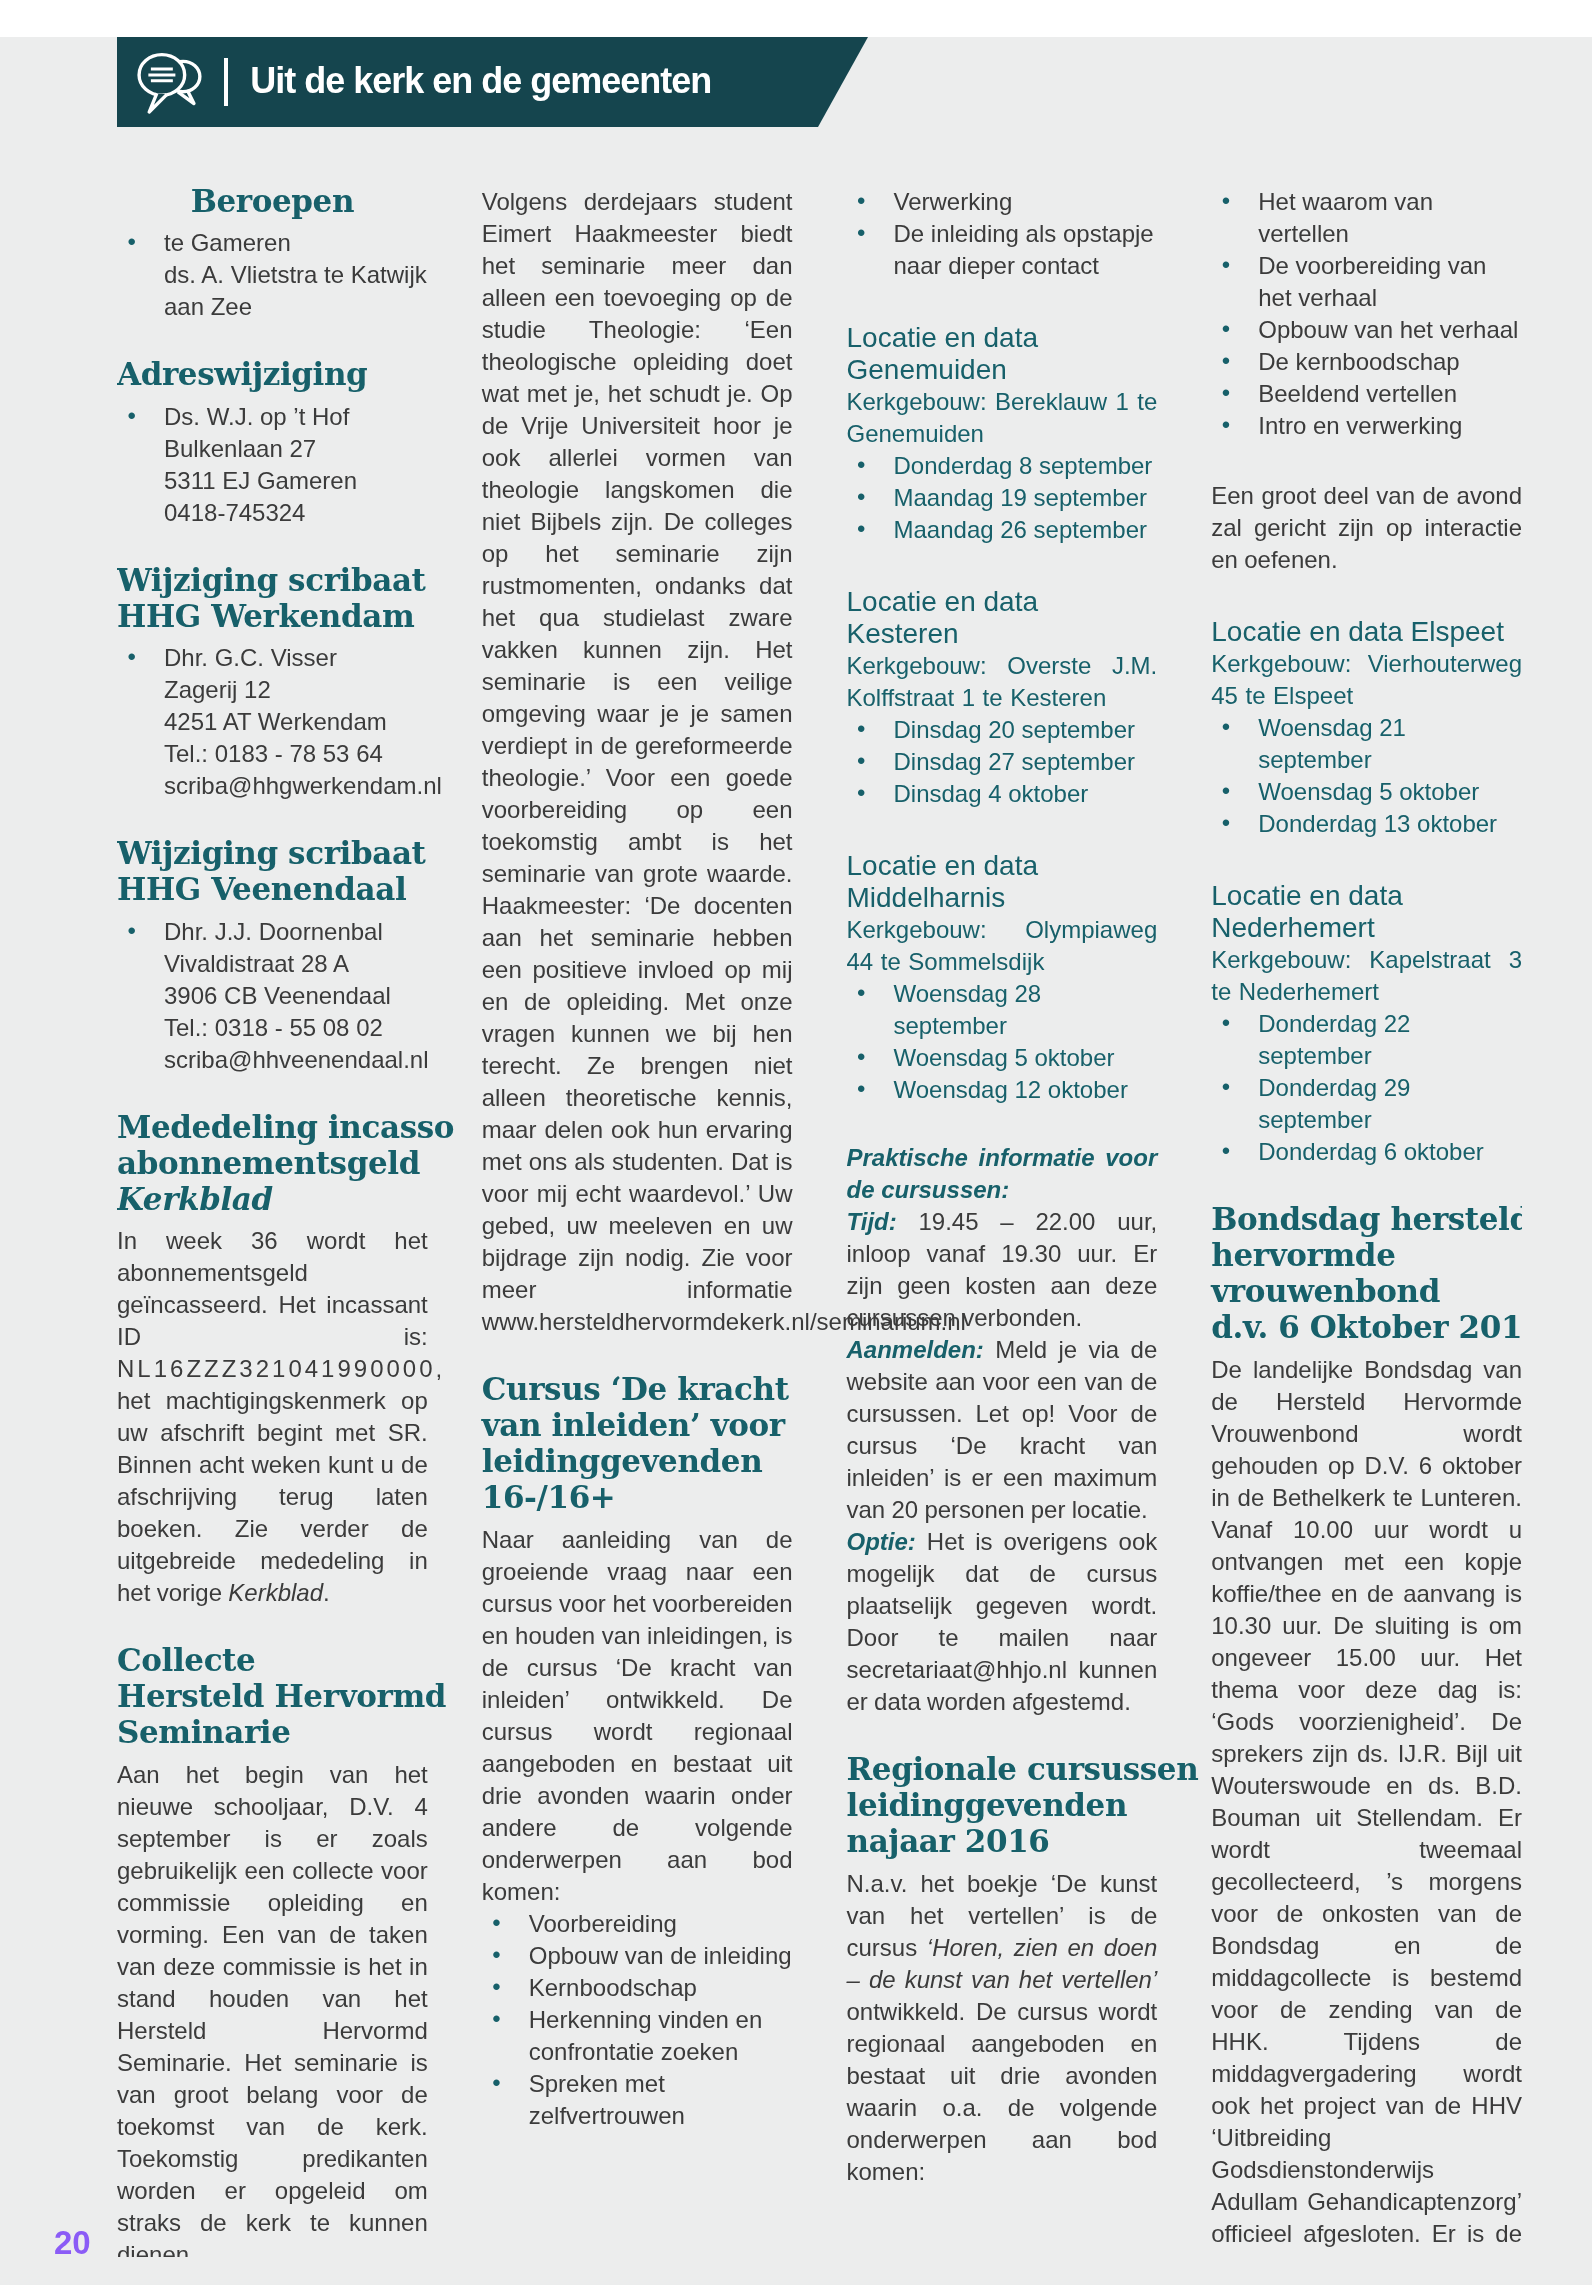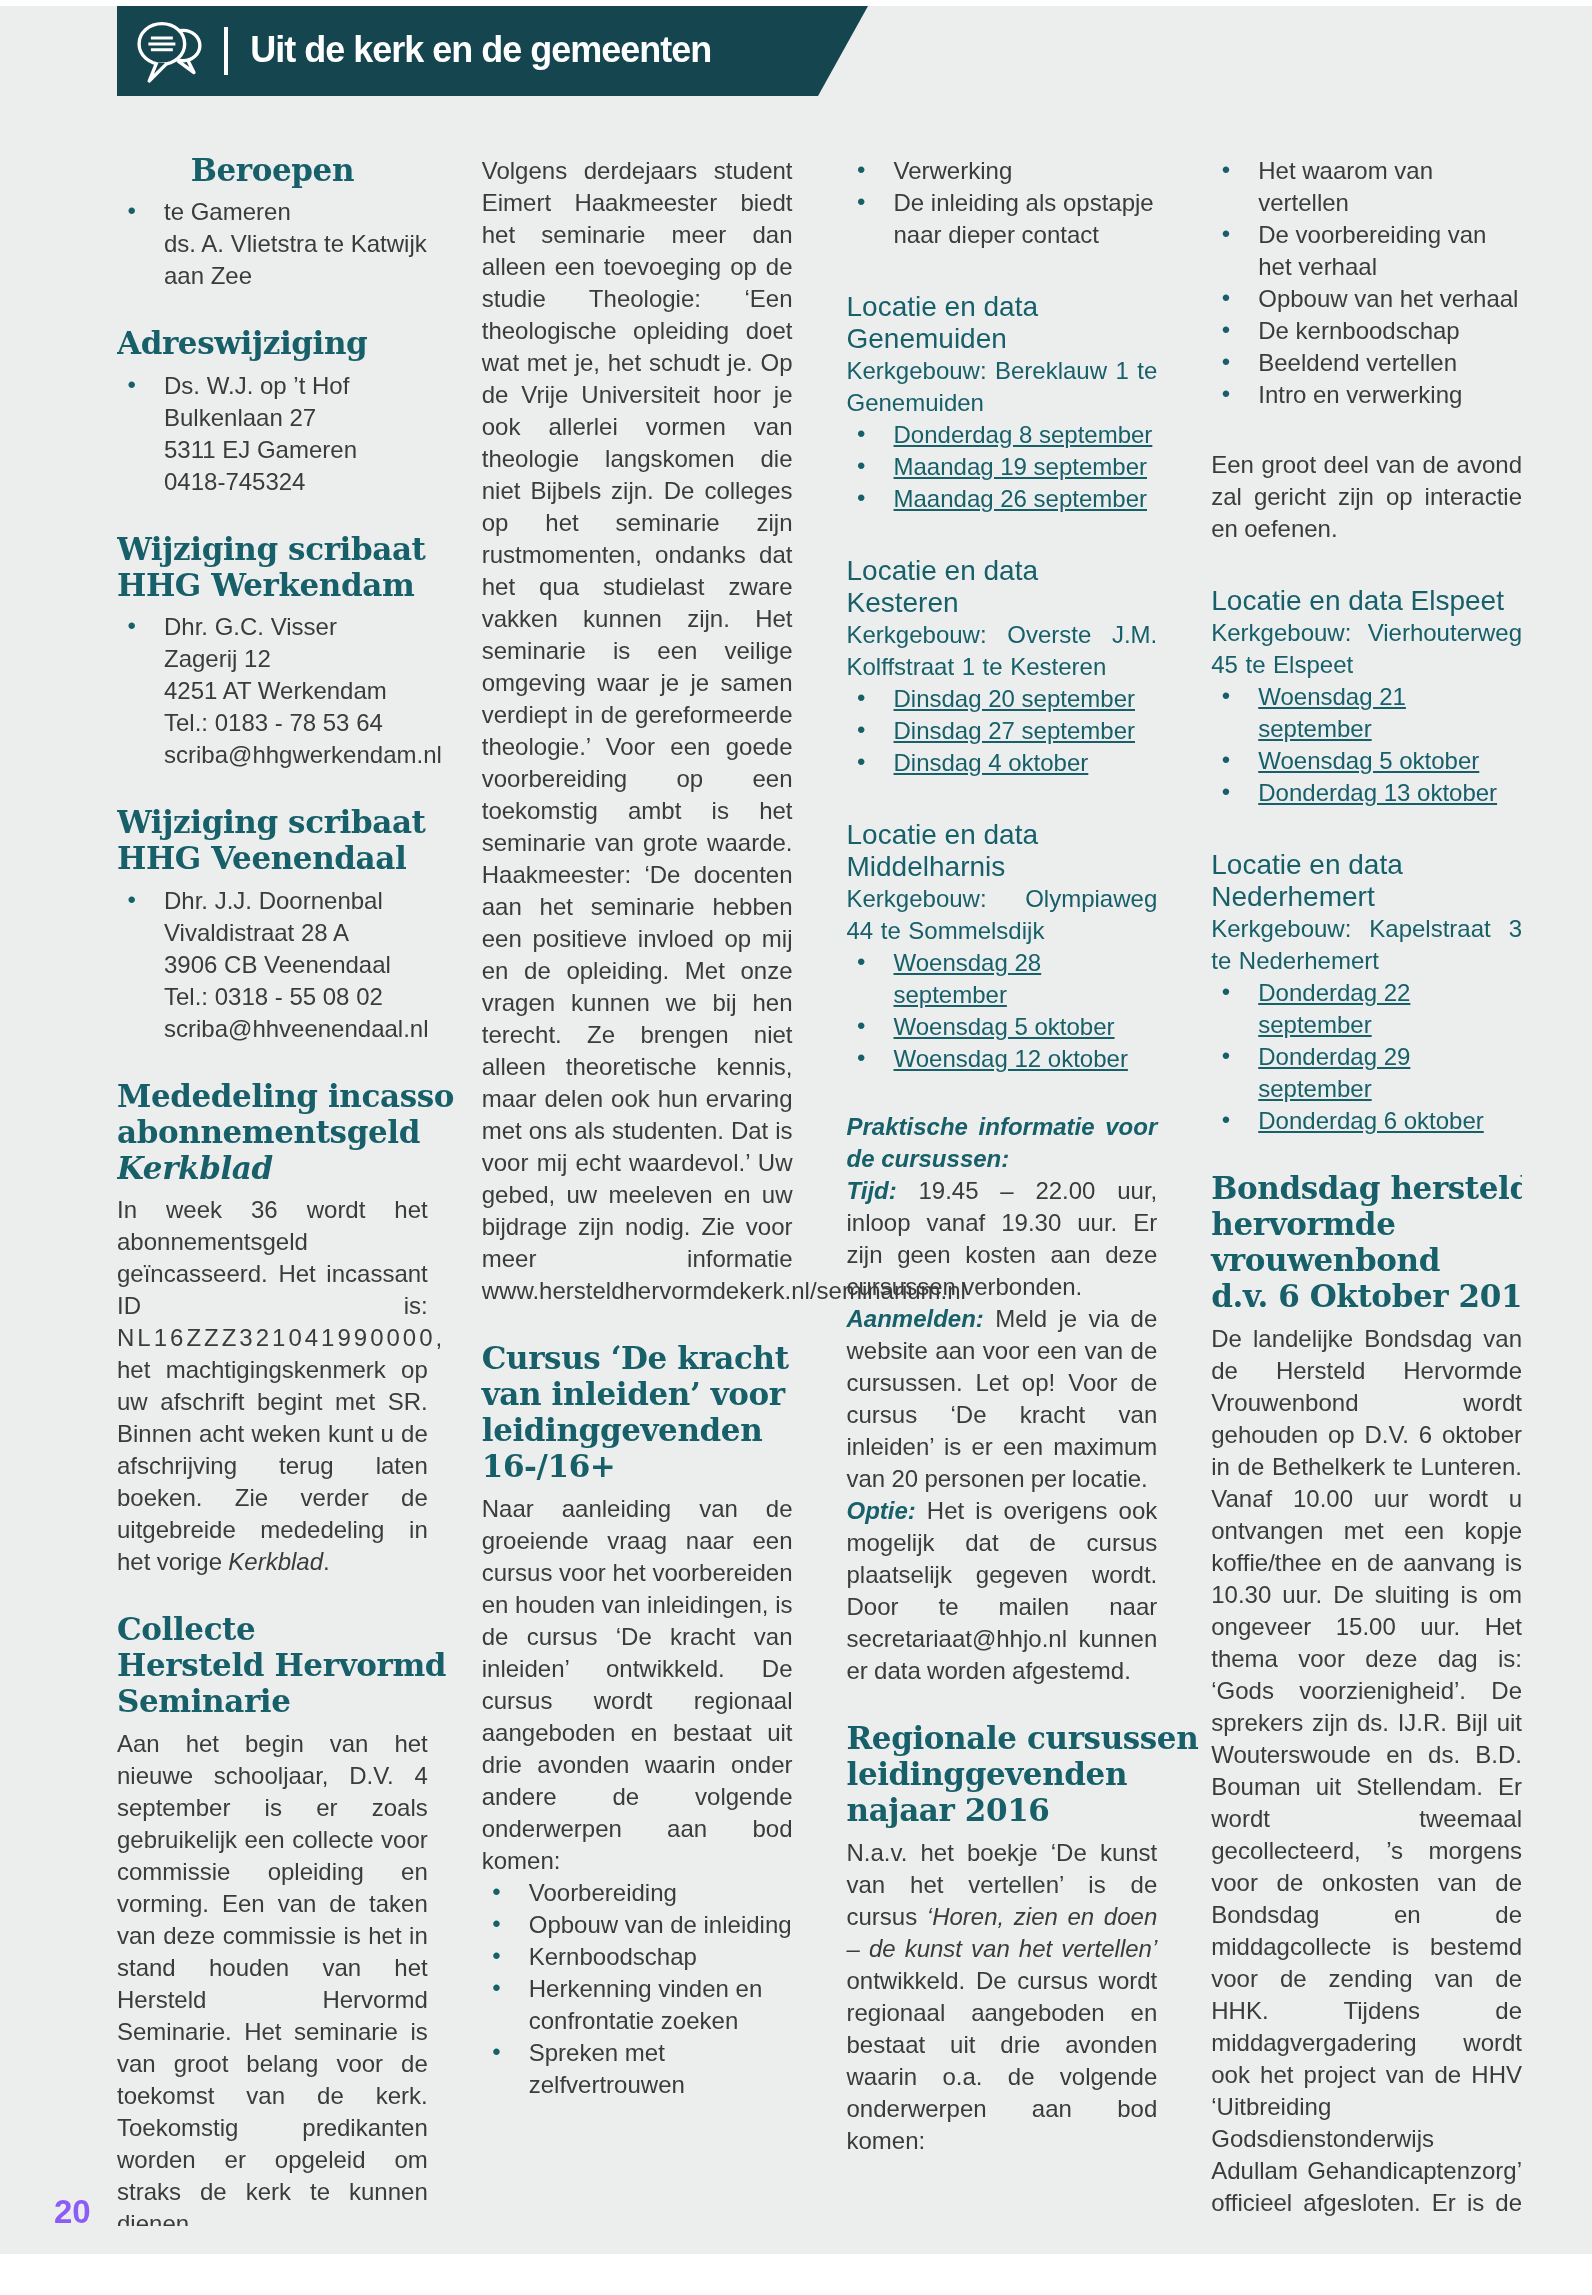--- a/index.html
+++ b/index.html
@@ -6,21 +6,21 @@
     --banner:#15454E;
     --teal:#17606A;
     --body:#3B3B3B;
     --paper:#ECEDED;
   }
   html,body{margin:0;padding:0;}
   body{
     width:1592px;height:2295px;overflow:hidden;position:relative;
     background:#ffffff;font-family:"Liberation Sans",sans-serif;
   }
-  .paper{position:absolute;left:0;top:6px;width:1592px;height:2248px;background:var(--paper);}
+  .paper{position:absolute;left:0;top:37px;width:1592px;height:2248px;background:var(--paper);}
   
   .banner{
     position:absolute;left:117px;top:0;width:751px;height:90px;
     background:var(--banner);
     clip-path:polygon(0 0,100% 0,calc(100% - 50px) 100%,0 100%);
     display:flex;align-items:center;
   }
   .banner-icon{margin-left:17.3px;flex:0 0 auto;display:block;}
   .banner-sep{width:3.5px;height:48px;background:#fff;margin:0 22.4px 0 14px;flex:0 0 auto;}
   .banner-title{
@@ -46,21 +46,21 @@
     text-align:justify;hyphens:auto;-webkit-hyphens:auto;word-spacing:-0.4px;
     margin:0;
   }
   .mt{margin-top:38px;}
   .addr,.li{
     position:relative;padding-left:47px;font-size:24px;line-height:32px;color:var(--body);
   }
   .addr::before,.li::before{
     content:"\2022";position:absolute;left:10.4px;top:-0.9px;color:var(--teal);font-size:24px;
   }
-  .li.teal{color:var(--teal);text-decoration:underline;}
+  .li.teal{color:var(--teal);}
   .sub{
     margin-top:40px;color:var(--teal);
     font-size:28px;line-height:32px;
   }
   .tp{color:var(--teal);font-size:24px;line-height:32px;text-align:justify;word-spacing:0.9px;}
   .lh{
     margin-top:36px;color:var(--teal);font-weight:700;font-style:italic;
     font-size:24px;line-height:32px;text-align:justify;
   }
   .h + .lh{margin-top:1.7px;}

